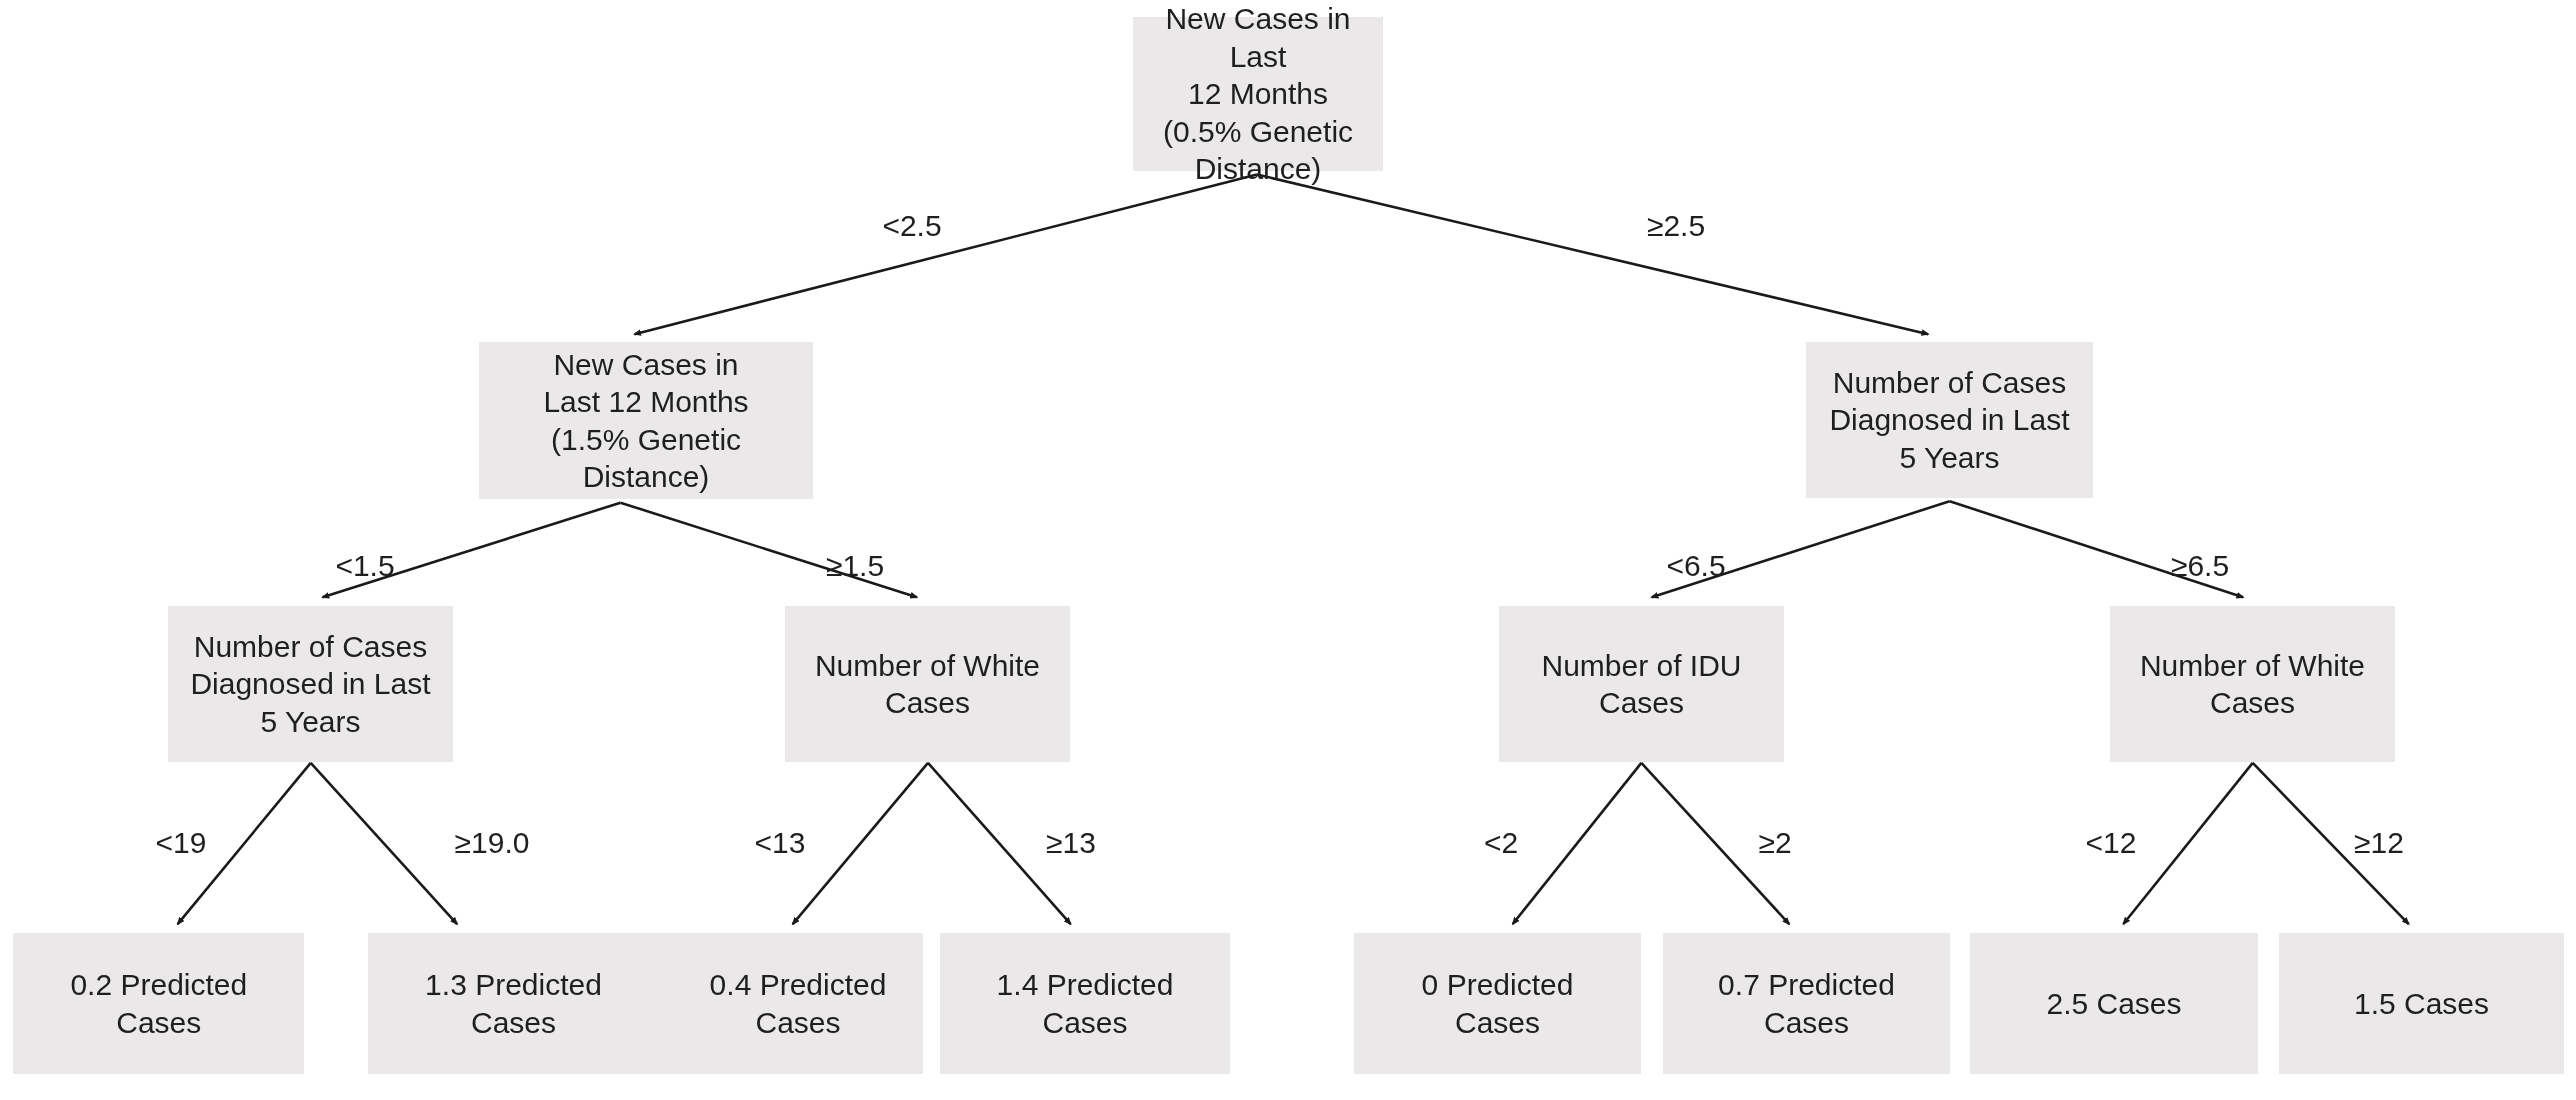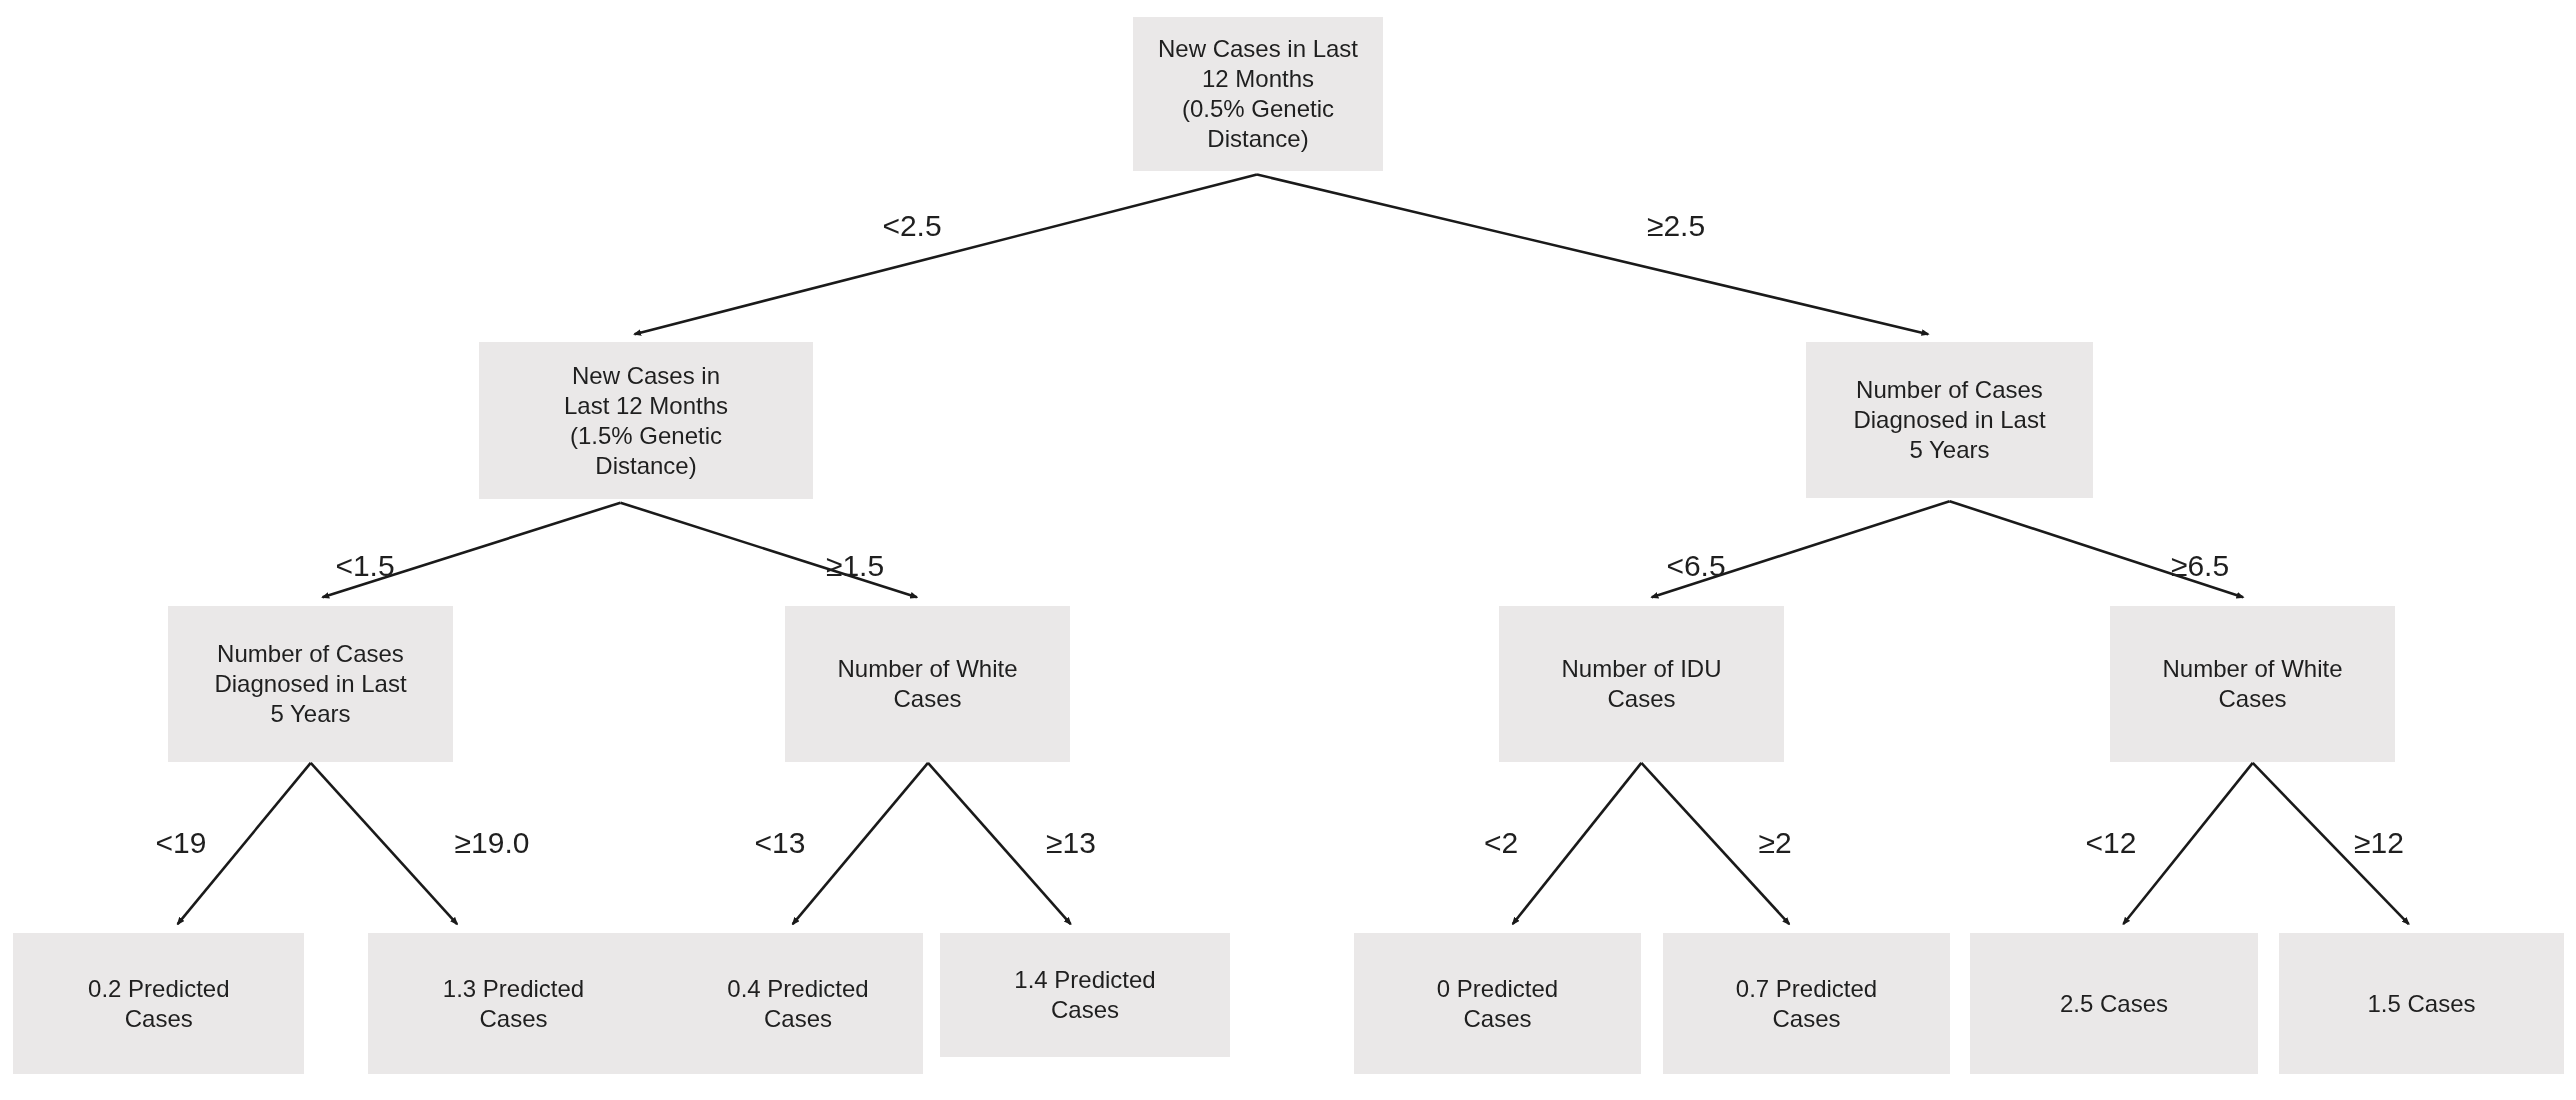--- a/index.html
+++ b/index.html
@@ -24,21 +24,21 @@
     height: 1100px;
   }
   .node {
     position: absolute;
     background: #eae8e8;
     display: flex;
     align-items: center;
     justify-content: center;
     text-align: center;
     white-space: pre-line;
-    font-size: 24px;
+    font-size: 30px;
     line-height: 1.25;
     color: #1f1f1f;
     box-sizing: border-box;
   }
   .edge-label {
     position: absolute;
     transform: translate(-50%, -50%);
     font-size: 30px;
     line-height: 1;
     color: #1f1f1f;
@@ -96,21 +96,21 @@
 Cases</div>
   <div class="node" style="left:2110px; top:606px; width:285px; height:156px;">Number of White
 Cases</div>
 
   <div class="node" style="left:13.3px;   top:933px; width:291px; height:141px;">0.2 Predicted
 Cases</div>
   <div class="node" style="left:324px;  top:933px; width:291px; height:141px;margin-left:44px;">1.3 Predicted
 Cases</div>
   <div class="node" style="left:636px;  top:933px; width:287px; height:141px;padding-left:37px;">0.4 Predicted
 Cases</div>
-  <div class="node" style="left:940px; top:933px; width:290px; height:124px;text-align:center;">1.4 Predicted
+  <div class="node" style="left:940px; top:933px; width:290px; height:141px;text-align:center;">1.4 Predicted
 Cases</div>
   <div class="node" style="left:1354px; top:933px; width:287px; height:141px;">0 Predicted
 Cases</div>
   <div class="node" style="left:1663px; top:933px; width:287px; height:141px;">0.7 Predicted
 Cases</div>
   <div class="node" style="left:1970px; top:933px; width:288px; height:141px;">2.5 Cases</div>
   <div class="node" style="left:2279px; top:933px; width:285px; height:141px;">1.5 Cases</div>
 
   <span class="edge-label" style="left:912px; top:226px;">&lt;2.5</span>
   <span class="edge-label" style="left:1676px; top:226px;">≥2.5</span>

